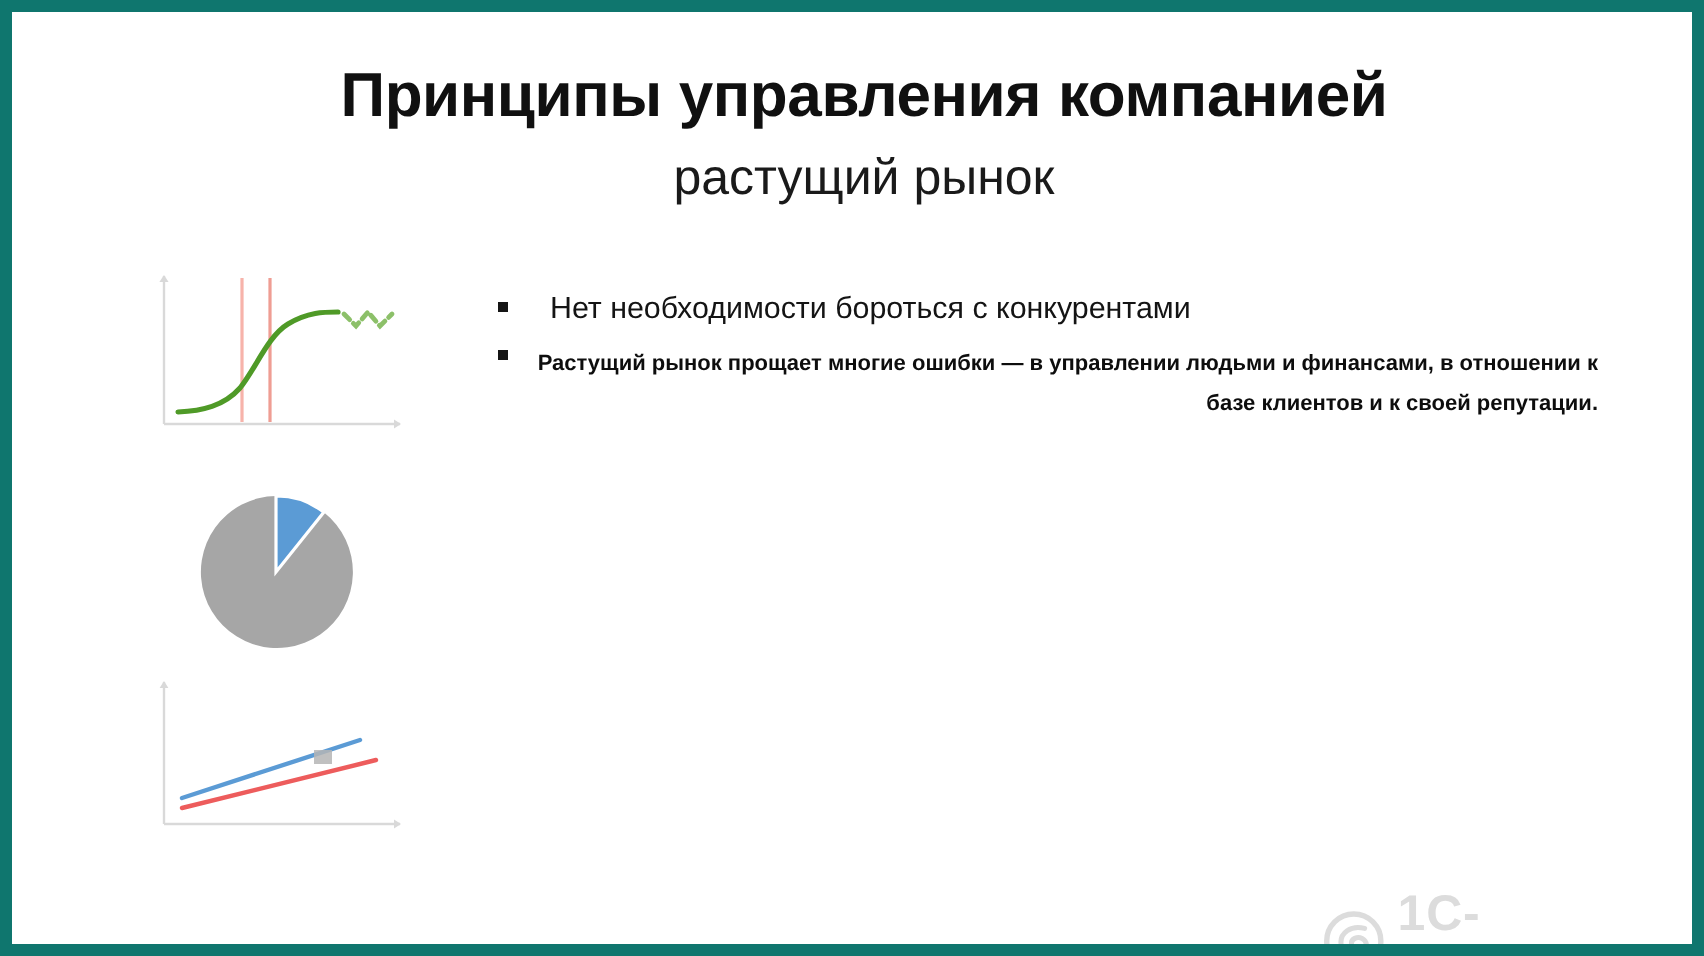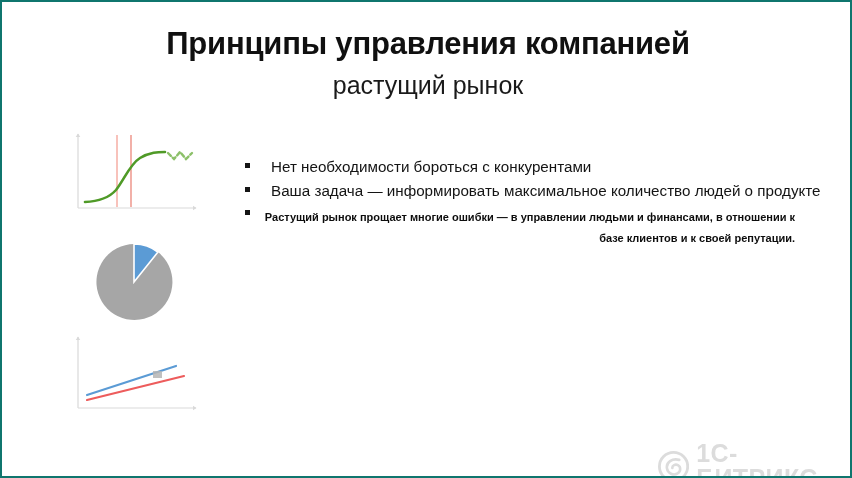--- a/index.html
+++ b/index.html
@@ -9,21 +9,21 @@
   }
   body {
     font-family: "Liberation Sans", sans-serif;
   }
   .slide {
     position: relative;
     width: 852px;
     height: 478px;
     box-sizing: border-box;
     background: #ffffff;
-    border: 2px solid #0f766e;
+    border: 6px solid #0f766e;
     overflow: hidden;
   }
 
   
   .title-block {
     position: absolute;
     left: 0;
     top: 24px;
     width: 852px;
     text-align: center;
@@ -59,21 +59,20 @@
   .thumb-scurve { width: 140px; height: 92px; }
   .thumb-pie    { width: 140px; height: 100px; margin-top: 4px; }
   .thumb-lines  { width: 140px; height: 88px; margin-top: 8px; }
 
   
   .content {
     position: absolute;
     left: 237px;
     top: 138px;
     width: 605px;
-    margin-top: 16px;
   }
   ul.bullets {
     list-style: none;
     margin: 0;
     padding: 0;
   }
   ul.bullets li {
     position: relative;
     padding-left: 32px;
     margin-bottom: 2px;
@@ -169,24 +168,20 @@
   </div>
 
   <div class="content">
     <ul class="bullets">
       <li>
         <span class="sq"></span>
         <span>Нет необходимости бороться с конкурентами</span>
       </li>
       <li>
         <span class="sq"></span>
-        <span>Ваша задача — информировать максимальное количество людей о продукте</span>
-      </li>
-      <li>
-        <span class="sq"></span>
       </li>
       <li>
         <span class="sq"></span>
       </li>
     </ul>
     <div class="closing">Растущий рынок прощает многие ошибки — в управлении людьми и финансами, в отношении к базе клиентов и к своей репутации.</div>
   </div>
 
   <div class="logo">
     <svg width="33" height="33" viewBox="0 0 33 33">

